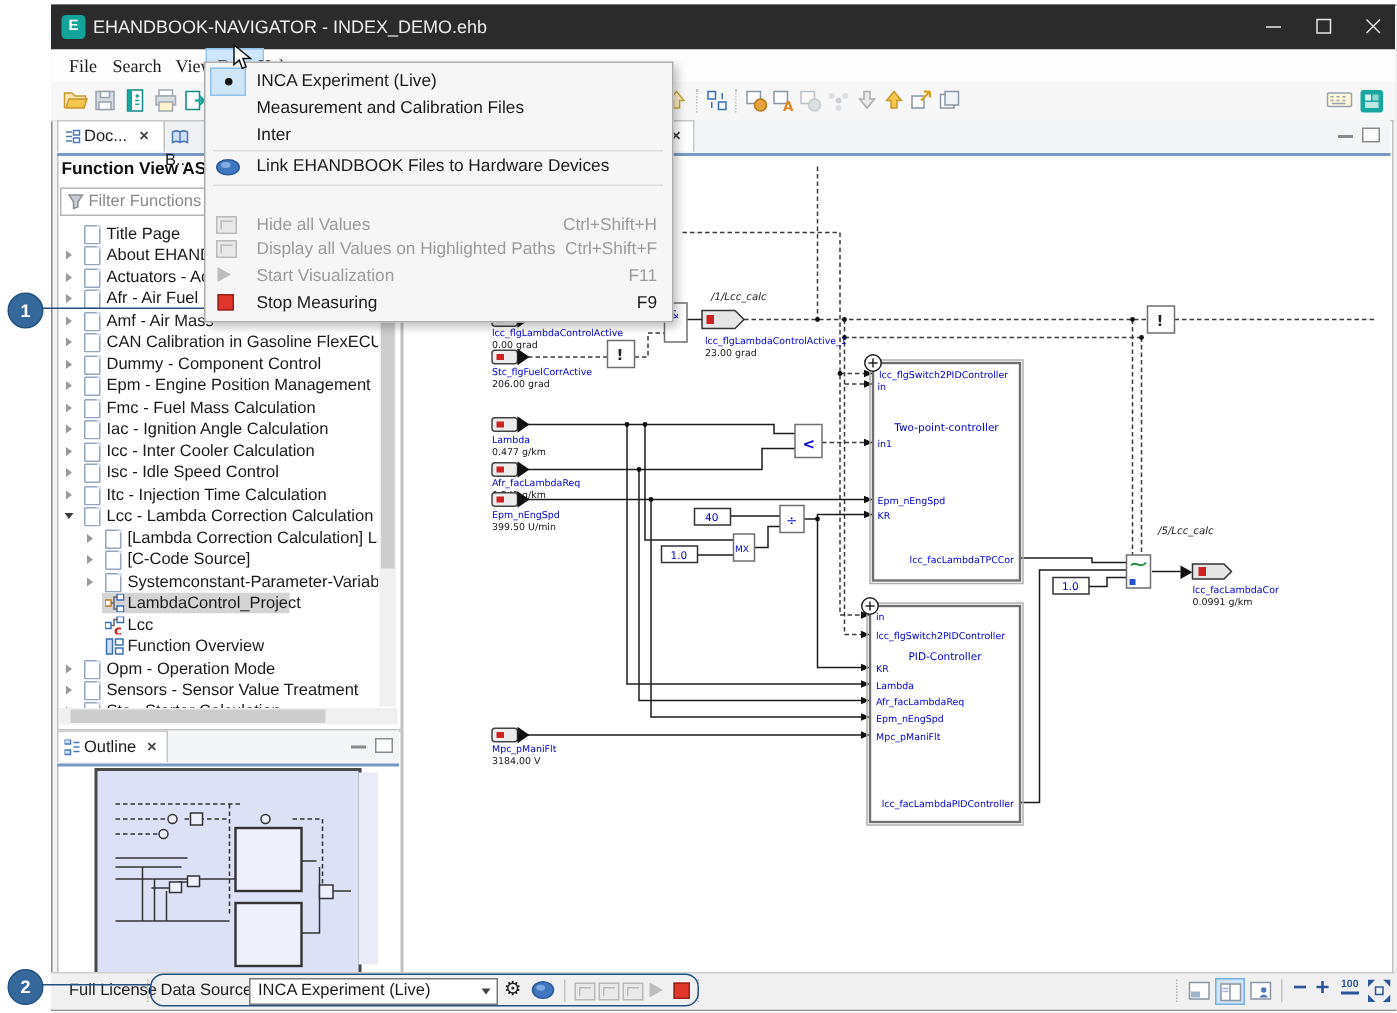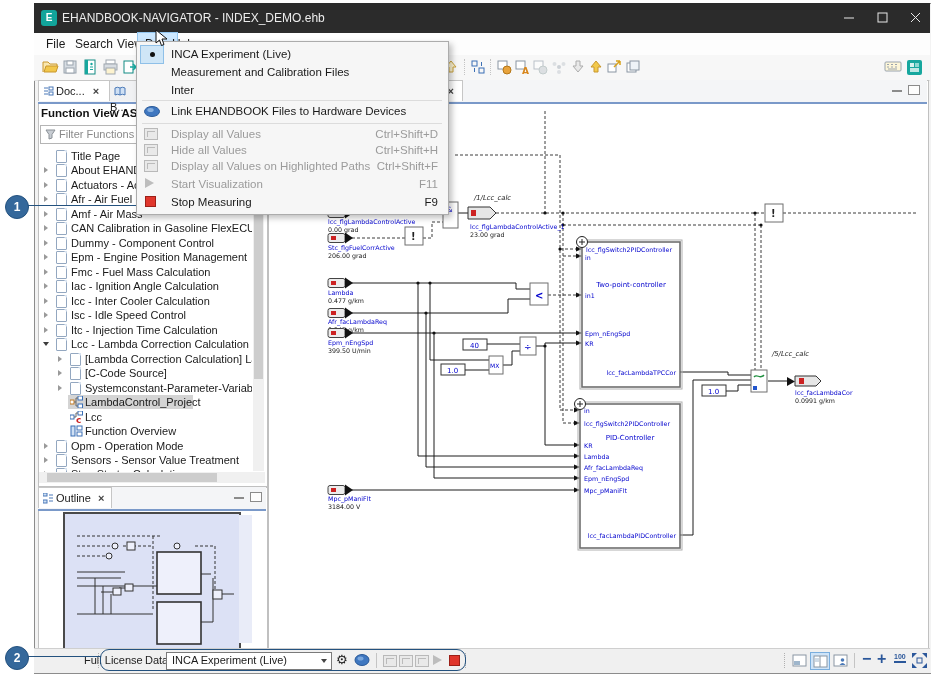--- a/index.html
+++ b/index.html
@@ -9,21 +9,21 @@
   
   #win{left:34px;top:3px;width:896px;height:669px;border:1px solid #8c8c8c;background:#f3f3f3;}
   #titlebar{left:34px;top:3px;width:896px;height:30px;background:#2b2b2b;color:#ececec;}
   #titlebar .t{position:absolute;left:28px;top:8px;font-size:12px;}
   .appico{position:absolute;left:7px;top:7px;width:16px;height:16px;background:#12a49b;border-radius:3px;
           color:#fff;font-weight:bold;font-size:10px;text-align:center;line-height:16px;}
   .winbtn{position:absolute;top:0;width:30px;height:30px;text-align:center;}
   .winbtn svg{margin-top:9px;}
   
   #menubar{left:34px;top:33px;width:896px;height:22px;background:#fdfdfd;border-bottom:1px solid #ececec;}
-  .mitem{position:absolute;top:0;height:22px;line-height:22px;padding:0 7px;font-size:12px;}
+  .mitem{position:absolute;top:0;height:22px;line-height:22px;padding:0 7px;font-size:12px;font-family:Liberation Serif, serif;}
   .mitem.hl{background:#cde8ff;outline:1px solid #92c5ef;}
   #toolbar{left:34px;top:55px;width:896px;height:25px;background:#f7f7f7;border-bottom:1px solid #e2e2e2;}
   .tbi{position:absolute;top:4px;width:17px;height:17px;}
   .tbsep{position:absolute;top:4px;width:1px;height:16px;border-left:1px dotted #c4c4c4;}
   
   .panel{background:#fff;border:1px solid #c0c0c0;}
   .tabbar{position:absolute;background:#f4f5f7;border-bottom:2px solid #7a99c9;}
   .tab{position:absolute;top:0;height:20px;background:#fff;border:1px solid #c6c6c6;border-bottom:none;
        line-height:20px;font-size:11px;}
   .tclose{color:#444;font-weight:bold;font-size:11px;}
@@ -58,21 +58,21 @@
   .radio-cell{position:absolute;left:3px;width:22px;height:17px;background:#cfe6f7;border:1px solid #8fc0e8;}
   .radio-dot{position:absolute;left:9px;top:6px;width:5px;height:5px;border-radius:50%;background:#111;}
   .stopsq{position:absolute;width:9px;height:9px;background:#e0362c;border:1px solid #9c2018;}
   .grayico{position:absolute;width:12px;height:10px;border:1px solid #b9b9b9;background:#e9e9e9;}
   .grayico::after{content:"";position:absolute;left:2px;top:2px;width:7px;height:5px;
          border-top:1px solid #bbb;border-left:1px solid #bbb;}
   .playtri{position:absolute;width:0;height:0;border-left:9px solid #bdbdbd;
          border-top:5px solid transparent;border-bottom:5px solid transparent;}
   
   #statusbar{left:34px;top:648px;width:896px;height:24px;background:#f0f0f0;border-top:1px solid #cfcfcf;}
-  .sbtext{position:absolute;top:5px;font-size:11px;color:#222;margin-left:38px;}
+  .sbtext{position:absolute;top:5px;font-size:11px;color:#222;}
   .dd{position:absolute;background:#fff;border:1px solid #7a7a7a;font-size:11px;}
   .dd .v{position:absolute;left:5px;top:1px;}
   .dd .ar{position:absolute;right:4px;top:6px;width:0;height:0;border-top:4px solid #444;
           border-left:3.5px solid transparent;border-right:3.5px solid transparent;}
   .blue{color:#2b579a;}
   
   .callout{position:absolute;width:22px;height:22px;border-radius:50%;background:#35689b;border:1.5px solid #24527f;
            color:#fff;font-weight:bold;font-size:12px;text-align:center;line-height:22px;z-index:90;}
   .cline{position:absolute;height:0;border-top:1.5px solid #24527f;z-index:89;}
   .cbox{position:absolute;border:1.5px solid #24527f;border-radius:9px;z-index:89;}
@@ -692,25 +692,20 @@
     </div>
     <div class="dsep" style="top:58px;"></div>
     <div class="drow" style="top:60px;height:19px;">
       <svg class="dico" style="top:3px;left:7px;" width="16" height="13">
           <ellipse cx="8" cy="6.5" rx="7.5" ry="5" fill="#3f77c0" stroke="#2a5a99"></ellipse>
           <ellipse cx="6.5" cy="5" rx="3.2" ry="2" fill="#85aede"></ellipse>
         </svg>
       <span class="dlabel" style="top:3px;">Link EHANDBOOK Files to Hardware Devices</span>
     </div>
     <div class="dsep" style="top:81px;"></div>
-    <div class="drow" style="top:84px;height:16px;">
-      <span class="grayico" style="left:7px;top:2px;"></span>
-      <span class="dlabel dis" style="top:2px;">Display all Values</span>
-      <span class="dshort" style="top:2px;">Ctrl+Shift+D</span>
-    </div>
     <div class="drow" style="top:100px;height:16px;">
       <span class="grayico" style="left:7px;top:2px;"></span>
       <span class="dlabel dis" style="top:2px;">Hide all Values</span>
       <span class="dshort" style="top:2px;">Ctrl+Shift+H</span>
     </div>
     <div class="drow" style="top:116px;height:17px;">
       <span class="grayico" style="left:7px;top:2px;"></span>
       <span class="dlabel dis" style="top:2px;">Display all Values on Highlighted Paths</span>
       <span class="dshort" style="top:2px;">Ctrl+Shift+F</span>
     </div>

